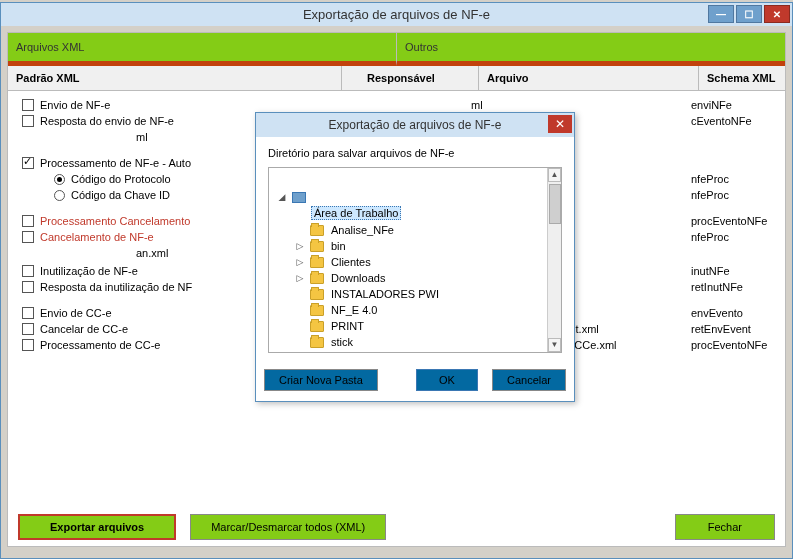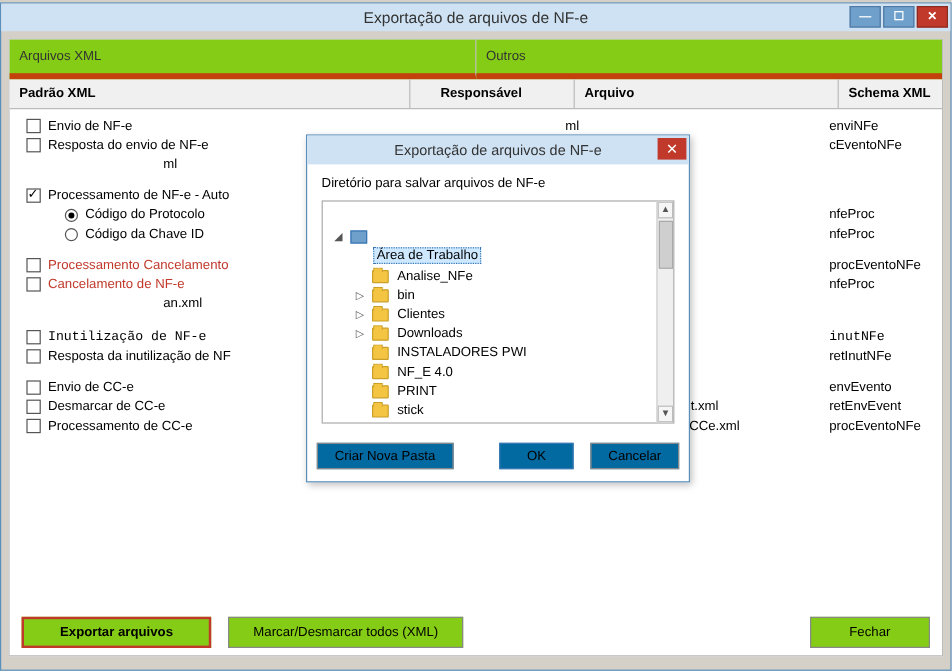--- a/index.html
+++ b/index.html
@@ -405,21 +405,21 @@
           </div>
           <div class="c2"></div>
           <div class="c3"><span class="nro-suffix">.xml</span></div>
           <div class="c4">nfeProc</div>
         </div>
         <div class="row">
           <div class="c2"></div>
           <div class="c3"><span class="nro-suffix">an.xml</span></div>
           <div class="c4">retCancNFe</div>
         </div>
-        <div class="row" style="margin-top: 12px; font-family: Liberation Mono, monospace;">
+        <div class="row" style="margin-top: 2px;">
           <div class="c1">
             <span class="chk"></span>
             <span>Inutilização de NF-e</span>
           </div>
           <div class="c2"></div>
           <div class="c3"><span class="nro-suffix">NFe.xml</span></div>
           <div class="c4">inutNFe</div>
         </div>
         <div class="row">
           <div class="c1">
@@ -435,21 +435,21 @@
             <span class="chk"></span>
             <span>Envio de CC-e</span>
           </div>
           <div class="c2"></div>
           <div class="c3"><span class="nro-suffix">Evento.xml</span></div>
           <div class="c4">envEvento</div>
         </div>
         <div class="row">
           <div class="c1">
             <span class="chk"></span>
-            <span>Desmarcar de CC-e</span>
+            <span>Cancelar de CC-e</span>
           </div>
           <div class="c2">SEFAZ</div>
           <div class="c3"><span class="nro-label">Nro.Nota-</span><span class="nro-suffix">retEnvEvent.xml</span></div>
           <div class="c4">retEnvEvent</div>
         </div>
         <div class="row">
           <div class="c1">
             <span class="chk"></span>
             <span>Processamento de CC-e</span>
           </div>

